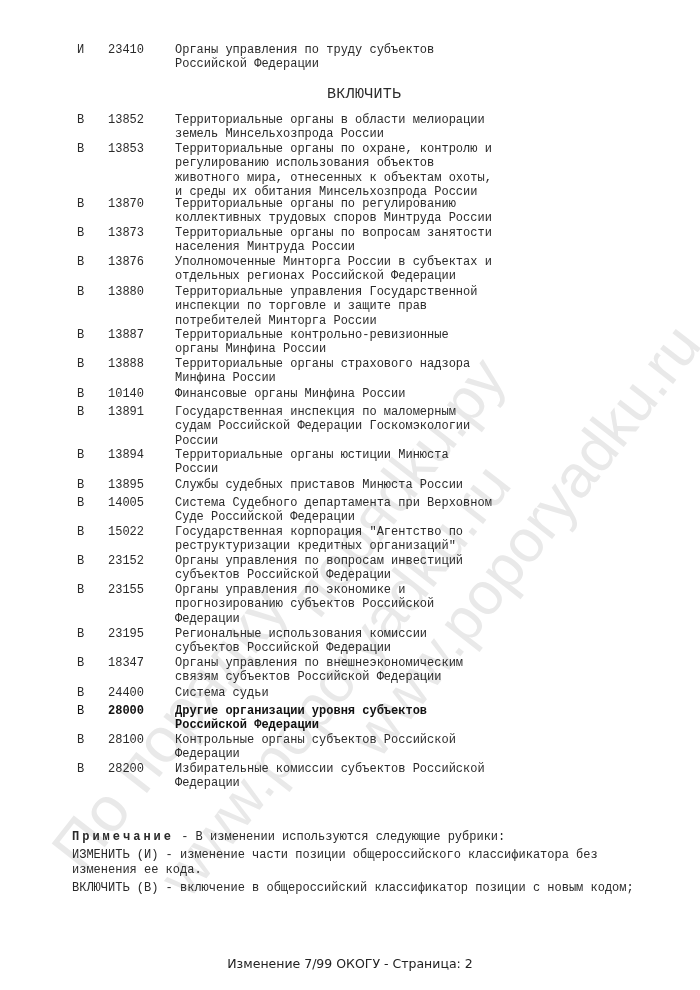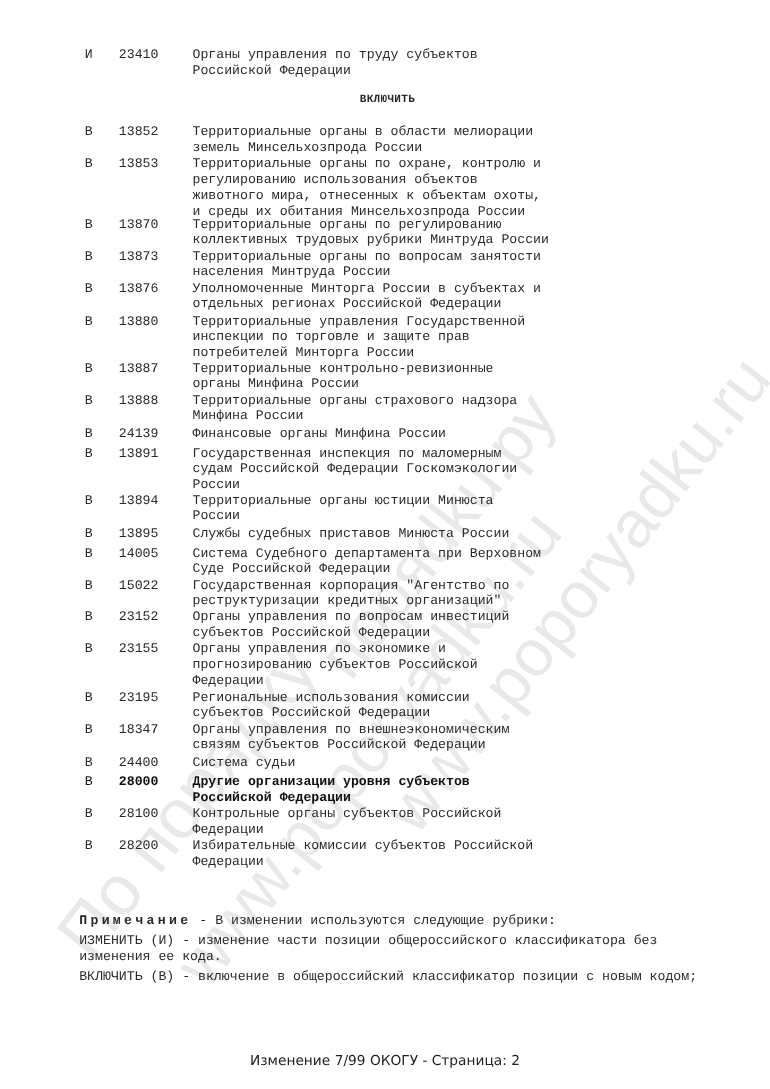--- a/index.html
+++ b/index.html
@@ -7,21 +7,21 @@
          font-family:"Liberation Mono", "DejaVu Sans Mono", monospace; color:#2a2a2a; }
   .page { position:absolute; left:0; top:0; width:700px; height:990px; }
   .watermark { position:absolute; color:#e9e9e9; font-family:"Liberation Sans", sans-serif;
                font-size:64px; white-space:nowrap; transform-origin:left bottom; pointer-events:none; }
   .content { position:absolute; left:0; top:0; width:700px; }
   .row { position:absolute; left:0; width:700px; font-size:12px; line-height:14.4px; }
   .row .letter { position:absolute; left:77px; }
   .row .code { position:absolute; left:108px;font-family:Liberation Mono, monospace; }
   .row .text { position:absolute; left:175px; width:330px; white-space:pre-line; }
   .row.bold { font-weight:bold; color:#111; }
-  .section-title { position:absolute; top:86px; left:307px; font-size:10px; font-weight:bold; letter-spacing:0.3px;padding-left:20px; }
+  .section-title { position:absolute; top:86px; left:307px; font-size:15px; font-weight:normal; letter-spacing:0.3px;padding-left:20px; }
   .note { position:absolute; left:72px; top:830px; width:590px; font-size:12px; line-height:14.4px; }
   .note p { margin:0 0 4px 0; }
   .note .spaced { font-weight:bold; letter-spacing:3px; }
   .footer { position:absolute; left:0; width:700px; top:956px; text-align:center;
             font-family:"DejaVu Sans", sans-serif; font-size:12.5px; color:#222; }
 </style>
 </head>
 <body>
 
 <div class="page">
@@ -54,21 +54,21 @@
         <span class="code">13853</span>
         <span class="text">Территориальные органы по охране, контролю и
 регулированию использования объектов
 животного мира, отнесенных к объектам охоты,
 и среды их обитания Минсельхозпрода России</span>
       </div>
       <div class="row" style="top:197px;">
         <span class="letter">В</span>
         <span class="code">13870</span>
         <span class="text">Территориальные органы по регулированию
-коллективных трудовых рубрики Минтруда России</span>
+коллективных трудовых споров Минтруда России</span>
       </div>
       <div class="row" style="top:226px;">
         <span class="letter">В</span>
         <span class="code">13873</span>
         <span class="text">Территориальные органы по вопросам занятости
 населения Минтруда России</span>
       </div>
       <div class="row" style="top:255px;">
         <span class="letter">В</span>
         <span class="code">13876</span>
@@ -89,21 +89,21 @@
 органы Минфина России</span>
       </div>
       <div class="row" style="top:357px;">
         <span class="letter">В</span>
         <span class="code">13888</span>
         <span class="text">Территориальные органы страхового надзора
 Минфина России</span>
       </div>
       <div class="row" style="top:387px;">
         <span class="letter">В</span>
-        <span class="code">24139</span>
+        <span class="code">10140</span>
         <span class="text">Финансовые органы Минфина России</span>
       </div>
       <div class="row" style="top:405px;">
         <span class="letter">В</span>
         <span class="code">13891</span>
         <span class="text">Государственная инспекция по маломерным
 судам Российской Федерации Госкомэкологии
 России</span>
       </div>
       <div class="row" style="top:448px;">

